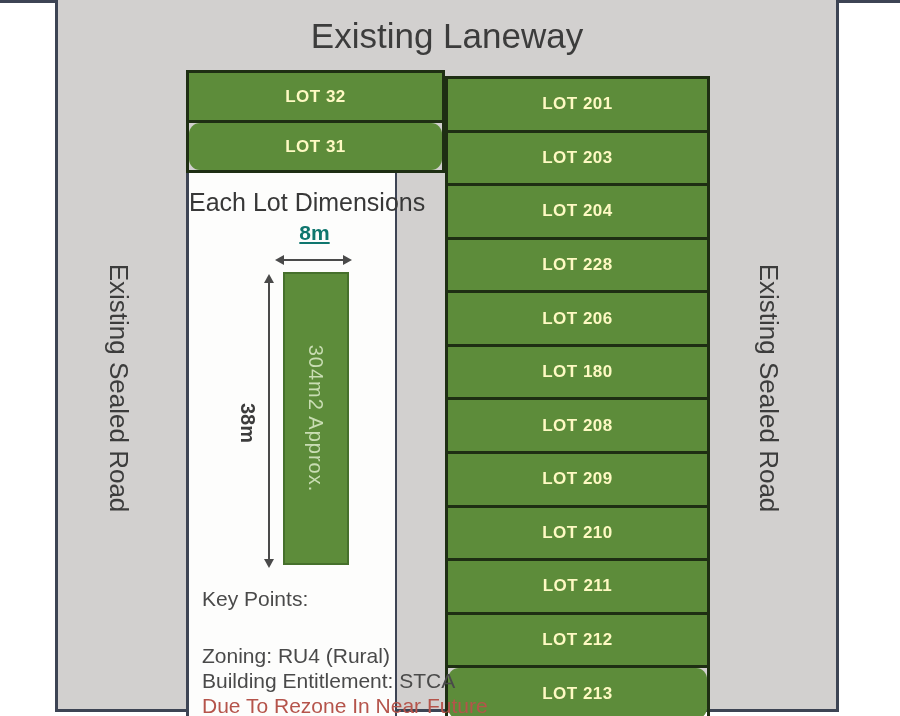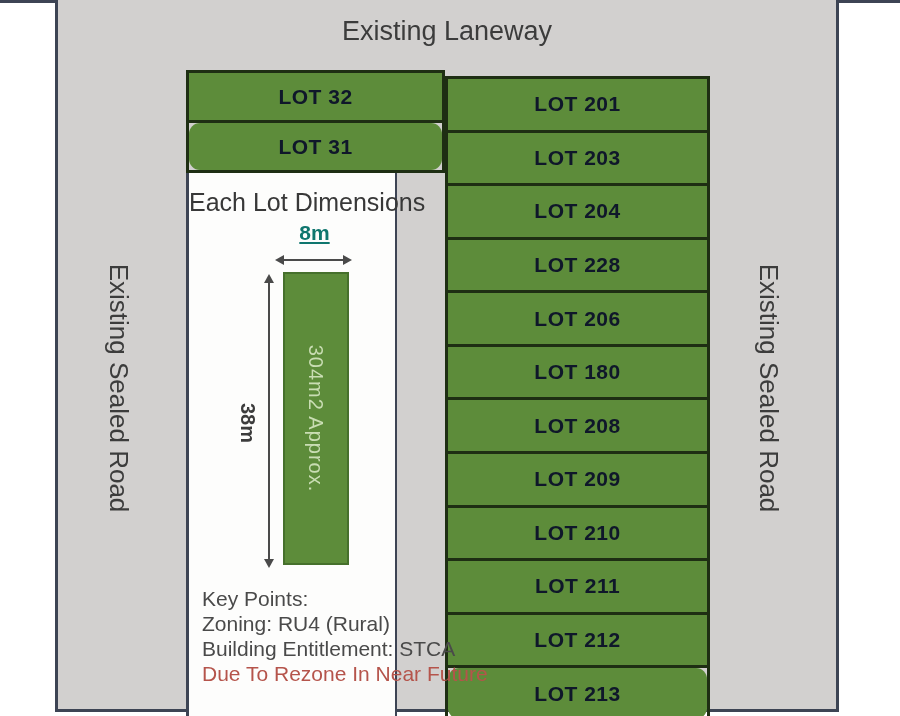--- a/index.html
+++ b/index.html
@@ -13,42 +13,42 @@
 
   
   .plan-area {
     position:absolute; left:55px; top:0; width:784px; height:712px;
     background:#d2d0cf; box-sizing:border-box;
     border-left:3px solid #3d4454; border-right:3px solid #3d4454; border-bottom:3px solid #3d4454;
   }
 
   .laneway-label {
     position:absolute; left:55px; top:16px; width:784px; text-align:center;
-    font-size:27px; color:#3c3c3c;
+    font-size:35px; color:#3c3c3c;
   }
   .road-label {
     position:absolute; white-space:nowrap; font-size:26px; color:#3c3c3c;
     transform:translate(-50%,-50%) rotate(90deg);
   }
   .road-label.left  { left:118px; top:388px; }
   .road-label.right { left:768px; top:388px; }
 
   
   .lot-col {
     position:absolute; display:flex; flex-direction:column;
     box-sizing:border-box; border:3px solid #1e2e13;
   }
   .lot-col.left  { left:186px; top:70px; width:259px; height:103px; }
   .lot-col.right { left:445px; top:76px; width:265px; height:646px; }
   .lot-row {
     flex:1; background:#5d8c3a; display:flex; align-items:center; justify-content:center;
     border-bottom:3px solid #1e2e13;
   }
   .lot-row:last-child { border-bottom:none;border-radius:11px; }
-  .lot-row span { color:#0f172a; font-weight:bold; font-size:21px; letter-spacing:0.5px; }
+  .lot-row span { color:#fef9c3; font-weight:bold; font-size:17px; letter-spacing:0.5px; }
 
   
   .info-panel {
     position:absolute; left:186px; top:173px; width:211px; height:543px;
     background:#fdfdfc; box-sizing:border-box;
     border-left:3px solid #3d4454; border-right:2px solid #3d4454;
   }
   .panel-heading {
     position:absolute; top:15px; left:0; width:100%; text-align:center;
     font-size:25px; color:#383838; white-space:nowrap;
@@ -86,21 +86,21 @@
   }
   .height-label {
     position:absolute; left:58px; top:250px; white-space:nowrap;
     transform:translate(-50%,-50%) rotate(90deg);
     font-size:20px; font-weight:600; color:#3c3c3c;
   }
   .key-points {
     position:absolute; left:13px; top:413px; font-size:21px; color:#4a4a4a; line-height:25px;
     white-space:nowrap;
   }
-  .kp-title { }
+  .kp-title { margin-bottom:32px; }
   .kp-warning { color:#b5544b; }
 </style>
 </head>
 <body>
 
 <div class="top-line"></div>
 
 <div class="plan-area"></div>
 
 <div class="laneway-label">Existing Laneway</div>

